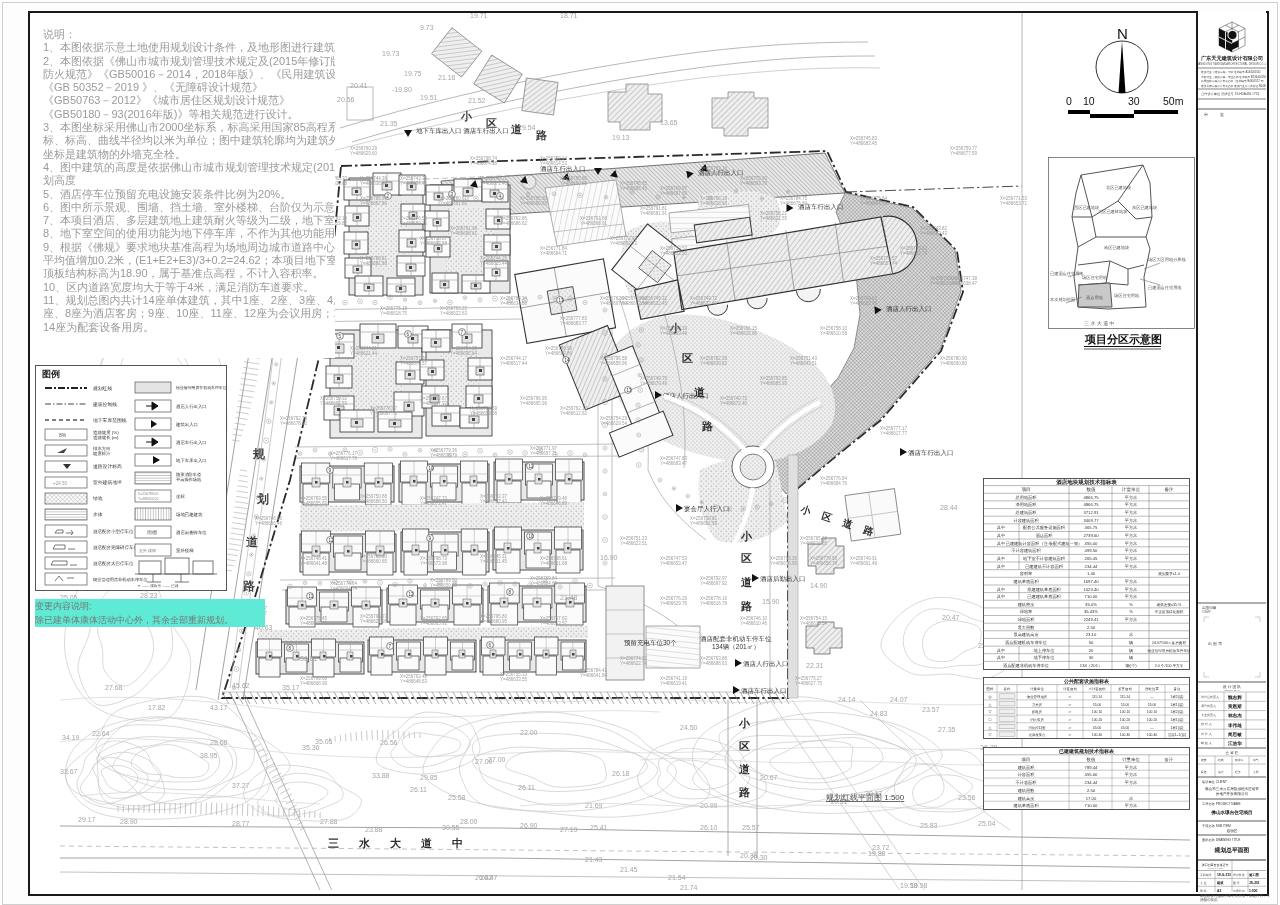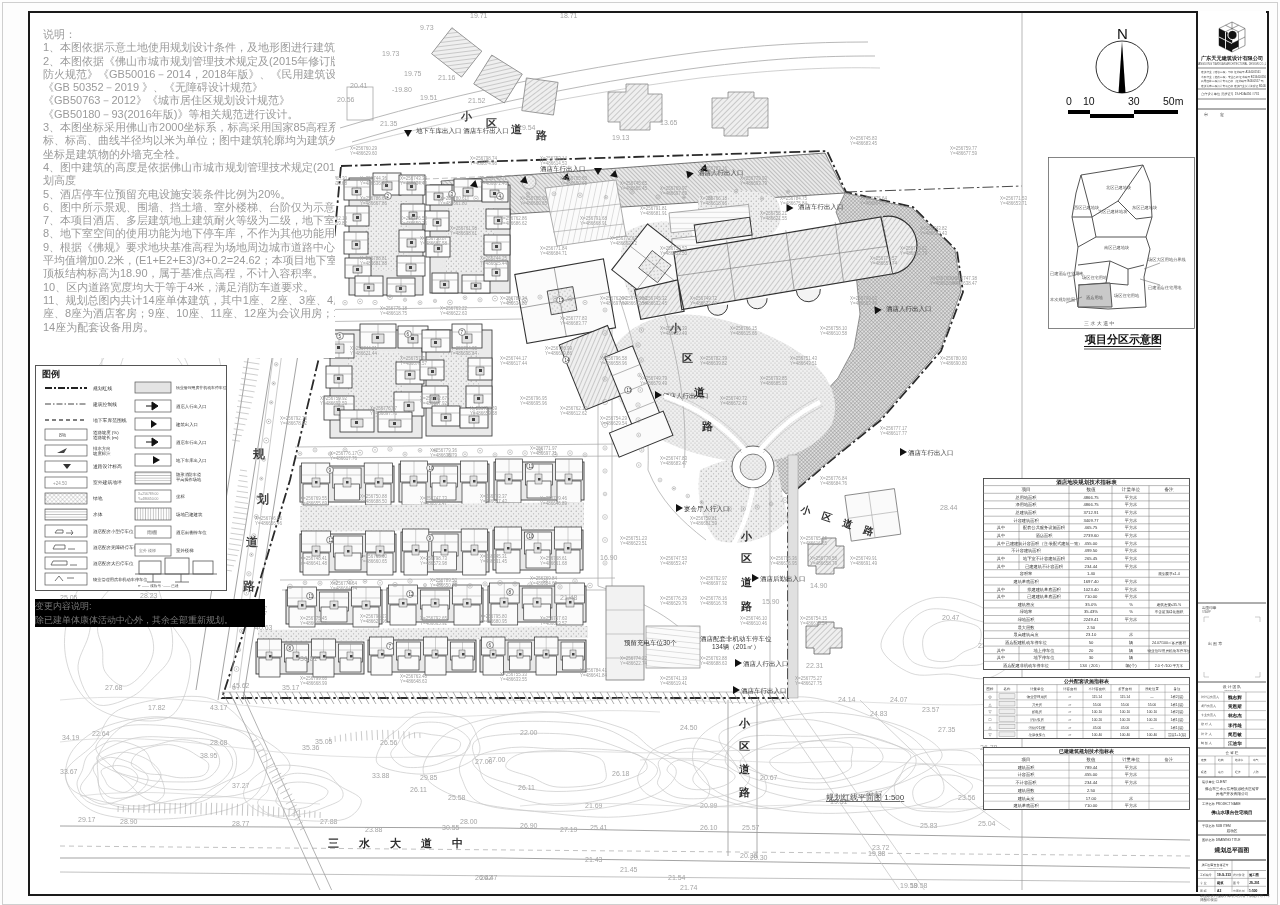--- a/index.html
+++ b/index.html
@@ -1901,21 +1901,21 @@
         <rect x="158" y="196" width="20" height="13"></rect>
 <line x1="100" y1="209" x2="182" y2="209"></line>
 <line x1="118" y1="209" x2="118" y2="217"></line>
         <line x1="146" y1="209" x2="146" y2="217"></line>
 <line x1="112" y1="217" x2="126" y2="217"></line>
         <line x1="140" y1="217" x2="154" y2="217"></line>
 </g>
 <text x="103" y="222" font-size="3.6" fill="#555">↞ —— 楼栋号   ·—— 已建</text>
 </svg>
 
-<div class="abs" style="left:35px;top:599px;width:230px;font-size:9px;line-height:14px;color:#777;z-index:5;background:#000000;">
+<div class="abs" style="left:35px;top:599px;width:230px;font-size:9px;line-height:14px;color:#777;z-index:5;background:#5eead4;">
 变更内容说明:<br>除已建单体康体活动中心外，其余全部重新规划。
 </div>
 
 <svg class="abs" style="left:1085px;top:18px;z-index:5;" width="80" height="82" viewBox="0 0 80 82">
 <text x="32" y="21" font-size="15" fill="#111">N</text>
 <circle cx="37" cy="49" r="26" fill="none" stroke="#333" stroke-width="1"></circle>
 <path d="M37 23 L33.5 75 L40.5 75 Z" fill="#000"></path>
 </svg>
 
 <svg class="abs" style="left:1058px;top:92px;z-index:5;" width="130" height="30" viewBox="0 0 130 30">

